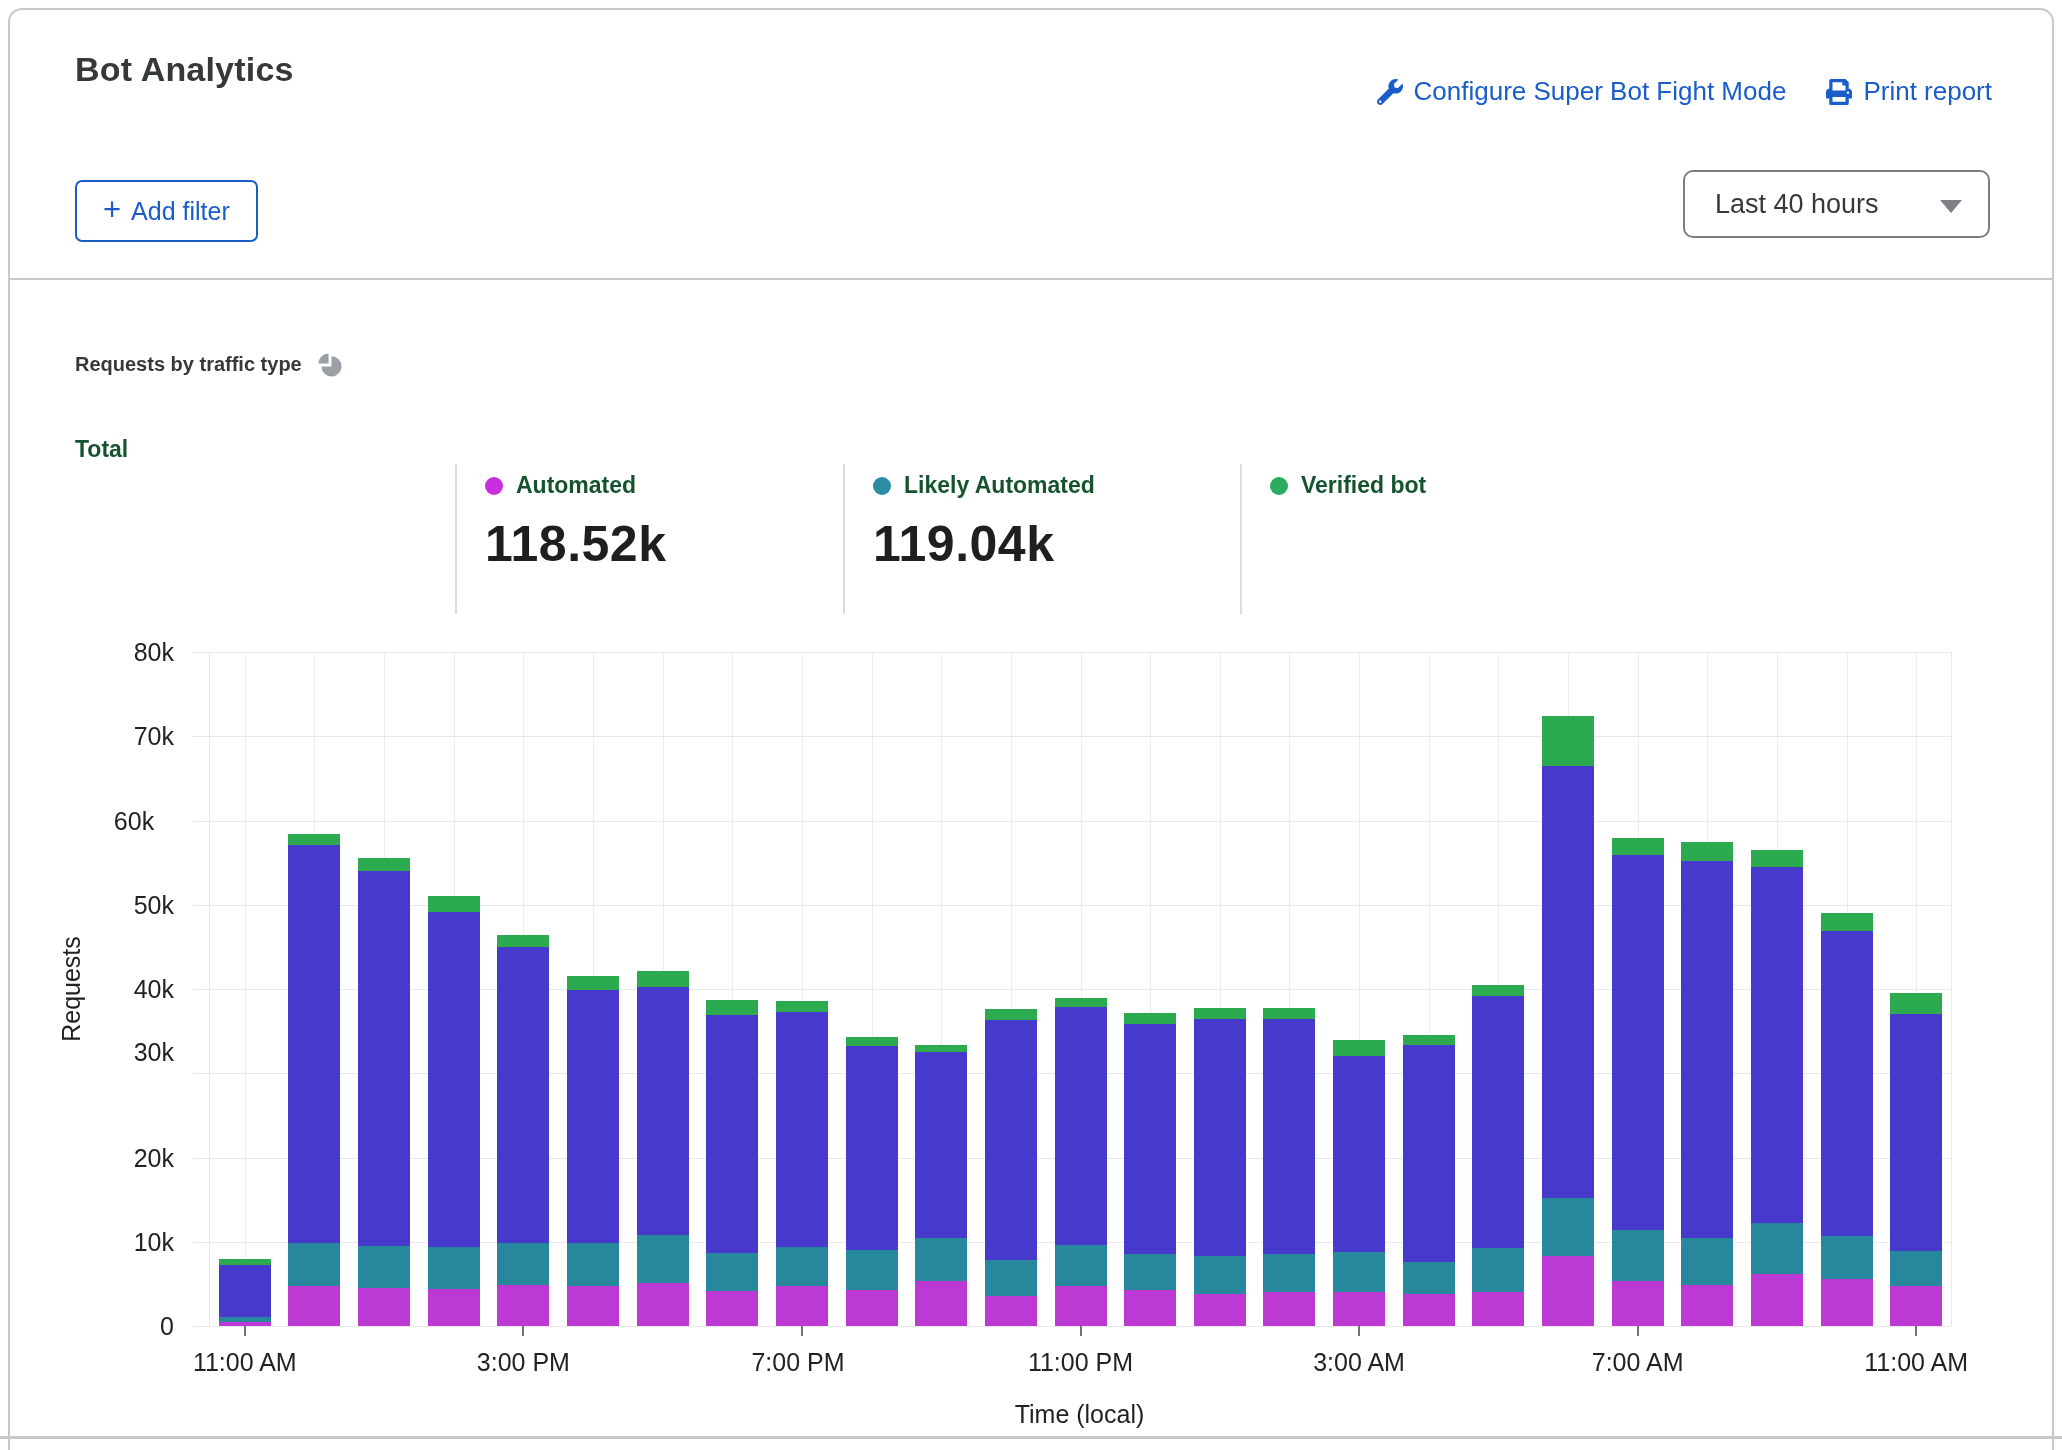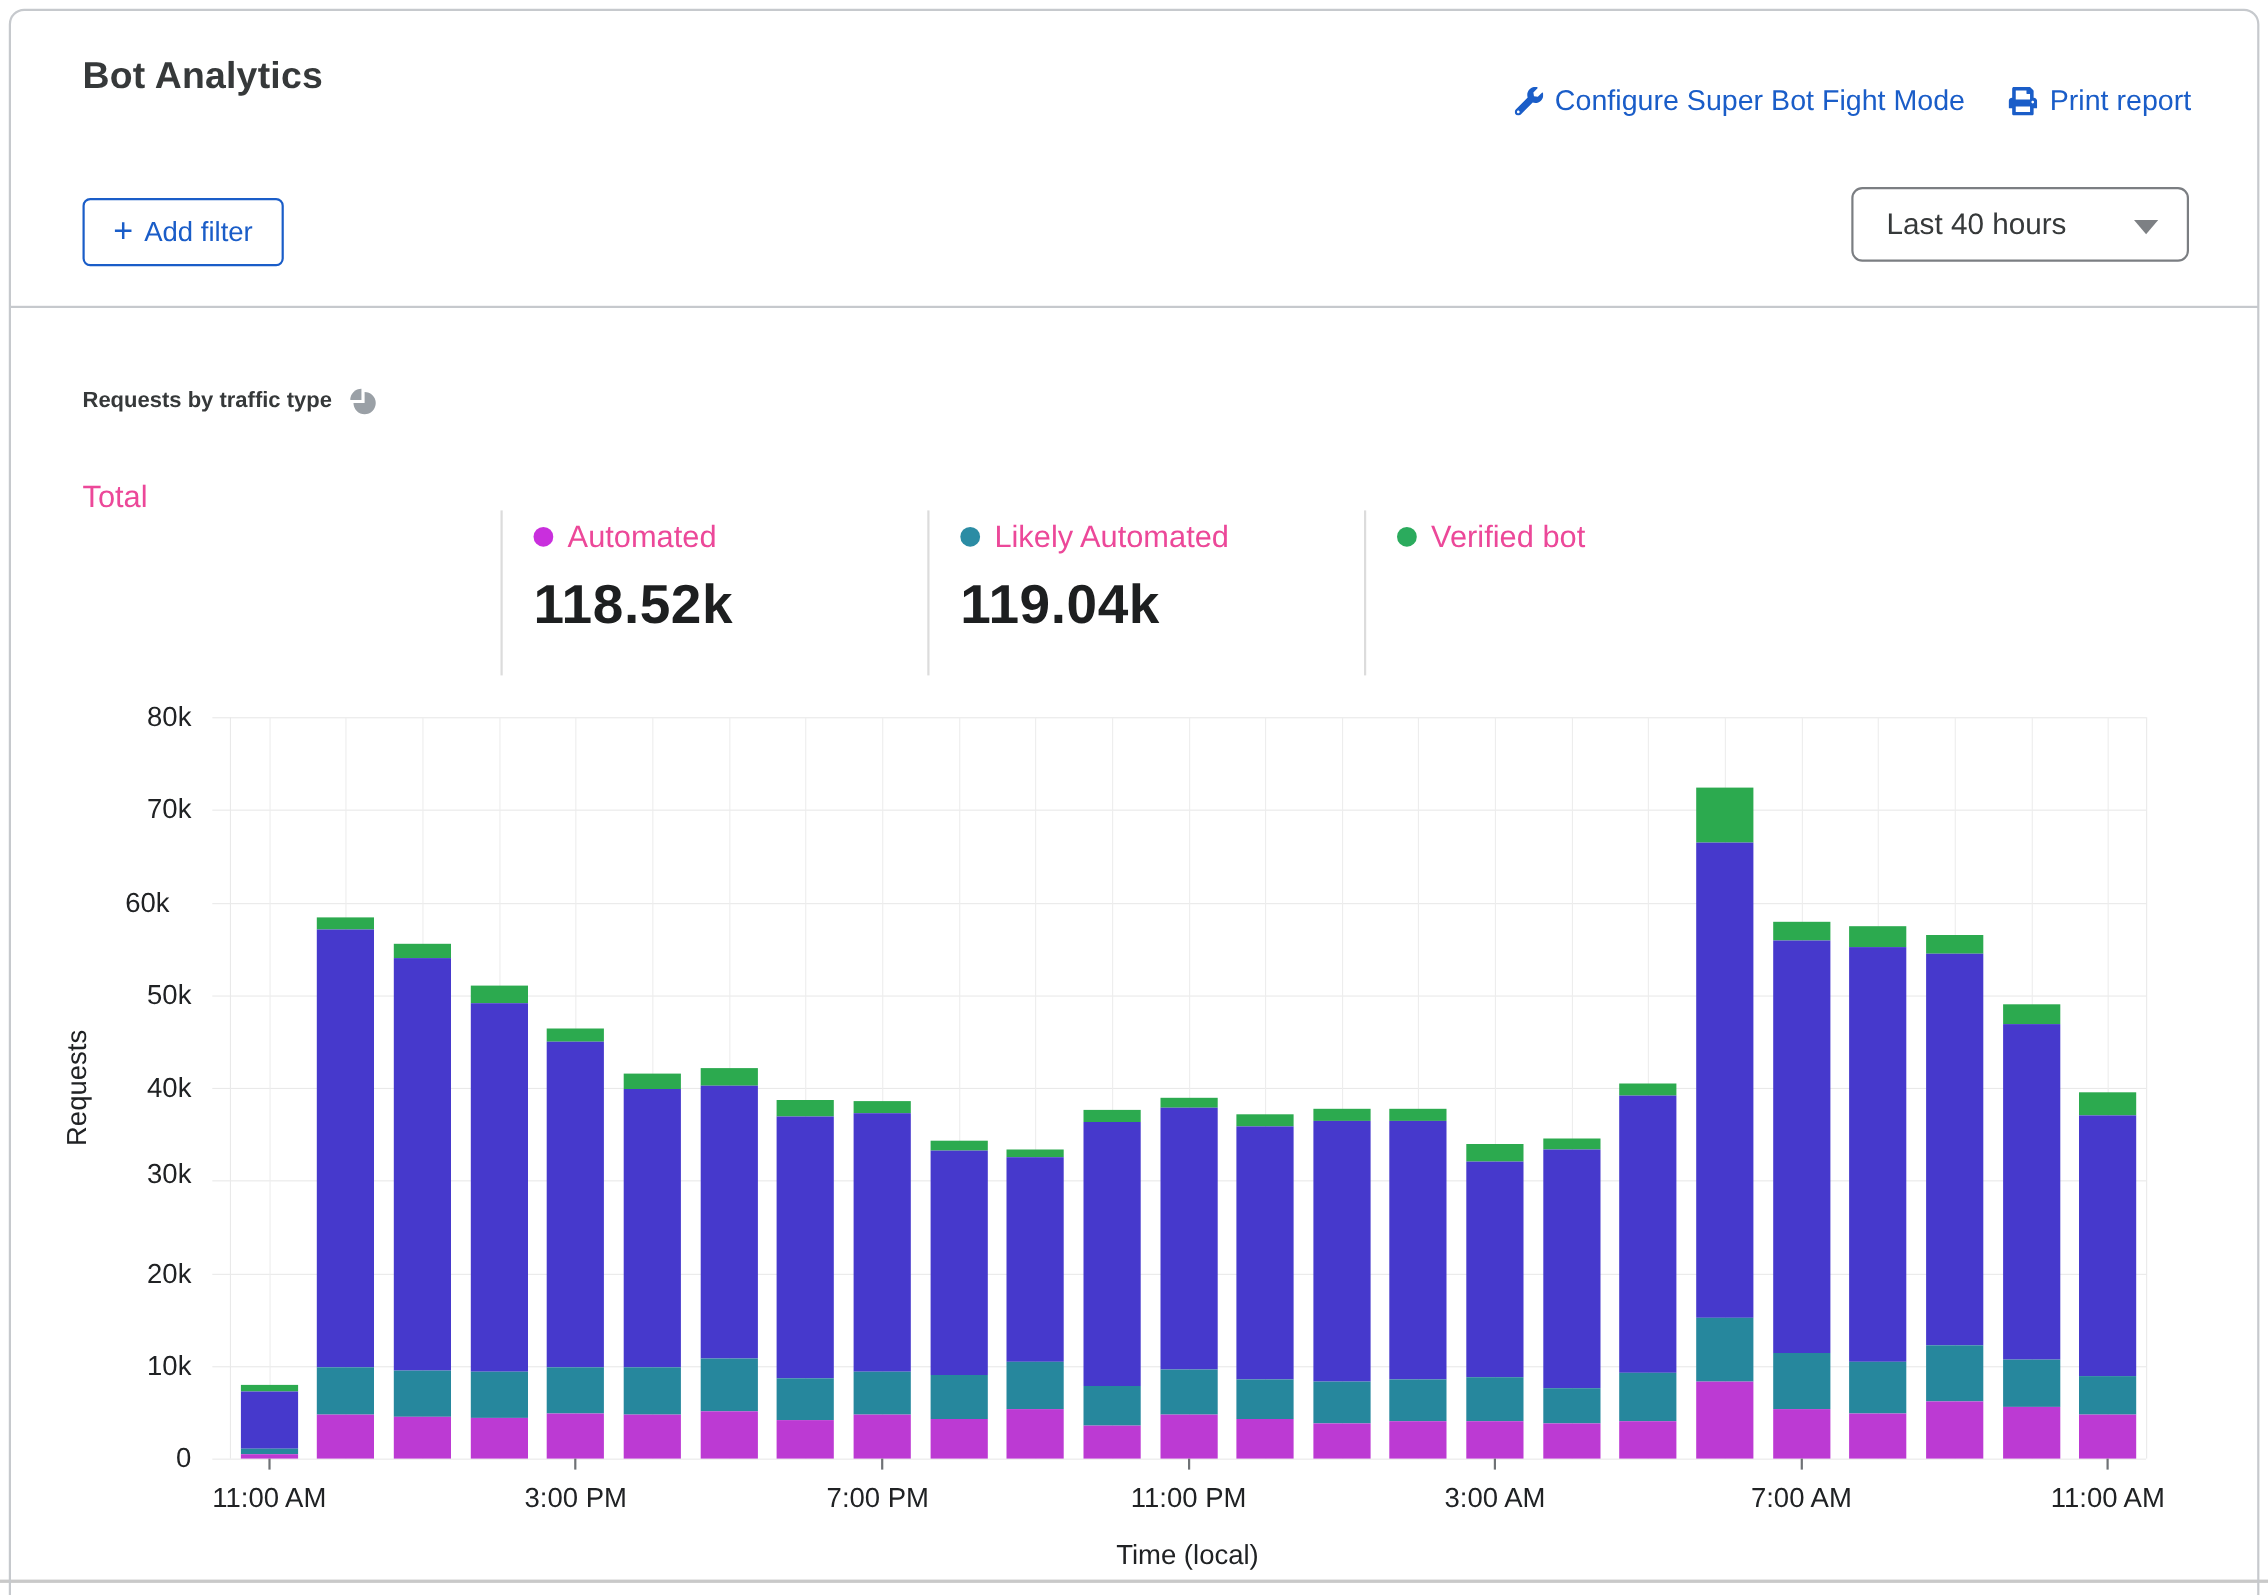--- a/index.html
+++ b/index.html
@@ -28,21 +28,21 @@
   .stats{position:absolute;left:75px;top:428px;right:66px;display:flex;}
   .stat-col{box-sizing:border-box;padding-top:8px;height:150px;}
   .stat-col + .stat-col{border-left:2px solid #dcdcdc;padding-left:28px;margin-top:36px;}
   .stat-col:nth-child(1){width:380px;}
   .stat-col:nth-child(2){width:388px;}
   .stat-col:nth-child(3){width:397px;}
   .stat-col:nth-child(4){width:398px;}
   .stat-col:nth-child(5){flex:1;}
   .stat-label-row{display:flex;align-items:center;gap:13px;margin-bottom:16px;}
   .dot{width:18px;height:18px;border-radius:50%;flex:0 0 auto;}
-  .stat-label{font-size:28px;color:#ec4899;}
+  .stat-label{font-size:23px;color:#14532d;font-weight:bold;}
   .stat-value{font-size:50px;font-weight:700;color:#1d1f20;letter-spacing:.5px;}
 
   
   .chart{position:absolute;left:0;top:652px;width:2062px;height:798px;}
   .plot{position:absolute;left:209px;top:0;width:1741px;height:674px;border-left:1px solid #e9e9e9;border-right:1px solid #e9e9e9;}
   .hgrid{position:absolute;left:-17px;right:0;height:1px;background:#e9e9e9;}
   .vgrid{position:absolute;top:0;bottom:0;width:1px;background:#ededed;}
   .ytick{position:absolute;left:-116px;width:80px;text-align:right;font-size:25px;color:#202224;line-height:30px;}
   .bar{position:absolute;bottom:0;width:52px;display:flex;flex-direction:column;}
   .seg{width:100%;}
@@ -132,21 +132,21 @@
   <div class="chart">
     <div class="y-axis-title">Requests</div>
     <div class="plot">
         <div class="hgrid" style="top: 674px;"></div>
         <div class="ytick" style="top: 659px;">0</div>
         <div class="hgrid" style="top: 589.75px;"></div>
         <div class="ytick" style="top: 574.75px;">10k</div>
         <div class="hgrid" style="top: 505.5px;"></div>
         <div class="ytick" style="top: 490.5px;">20k</div>
         <div class="hgrid" style="top: 421.25px;"></div>
-        <div class="ytick" style="top: 400px;">30k</div>
+        <div class="ytick" style="top: 385px;">30k</div>
         <div class="hgrid" style="top: 337px;"></div>
         <div class="ytick" style="top: 322px;">40k</div>
         <div class="hgrid" style="top: 252.75px;"></div>
         <div class="ytick" style="top: 237.75px;">50k</div>
         <div class="hgrid" style="top: 168.5px;"></div>
         <div class="ytick" style="top: 153.5px; text-align: center;">60k</div>
         <div class="hgrid" style="top: 84.25px;"></div>
         <div class="ytick" style="top: 69.25px;">70k</div>
         <div class="hgrid" style="top: 0px;"></div>
         <div class="ytick" style="top: -15px;">80k</div>

